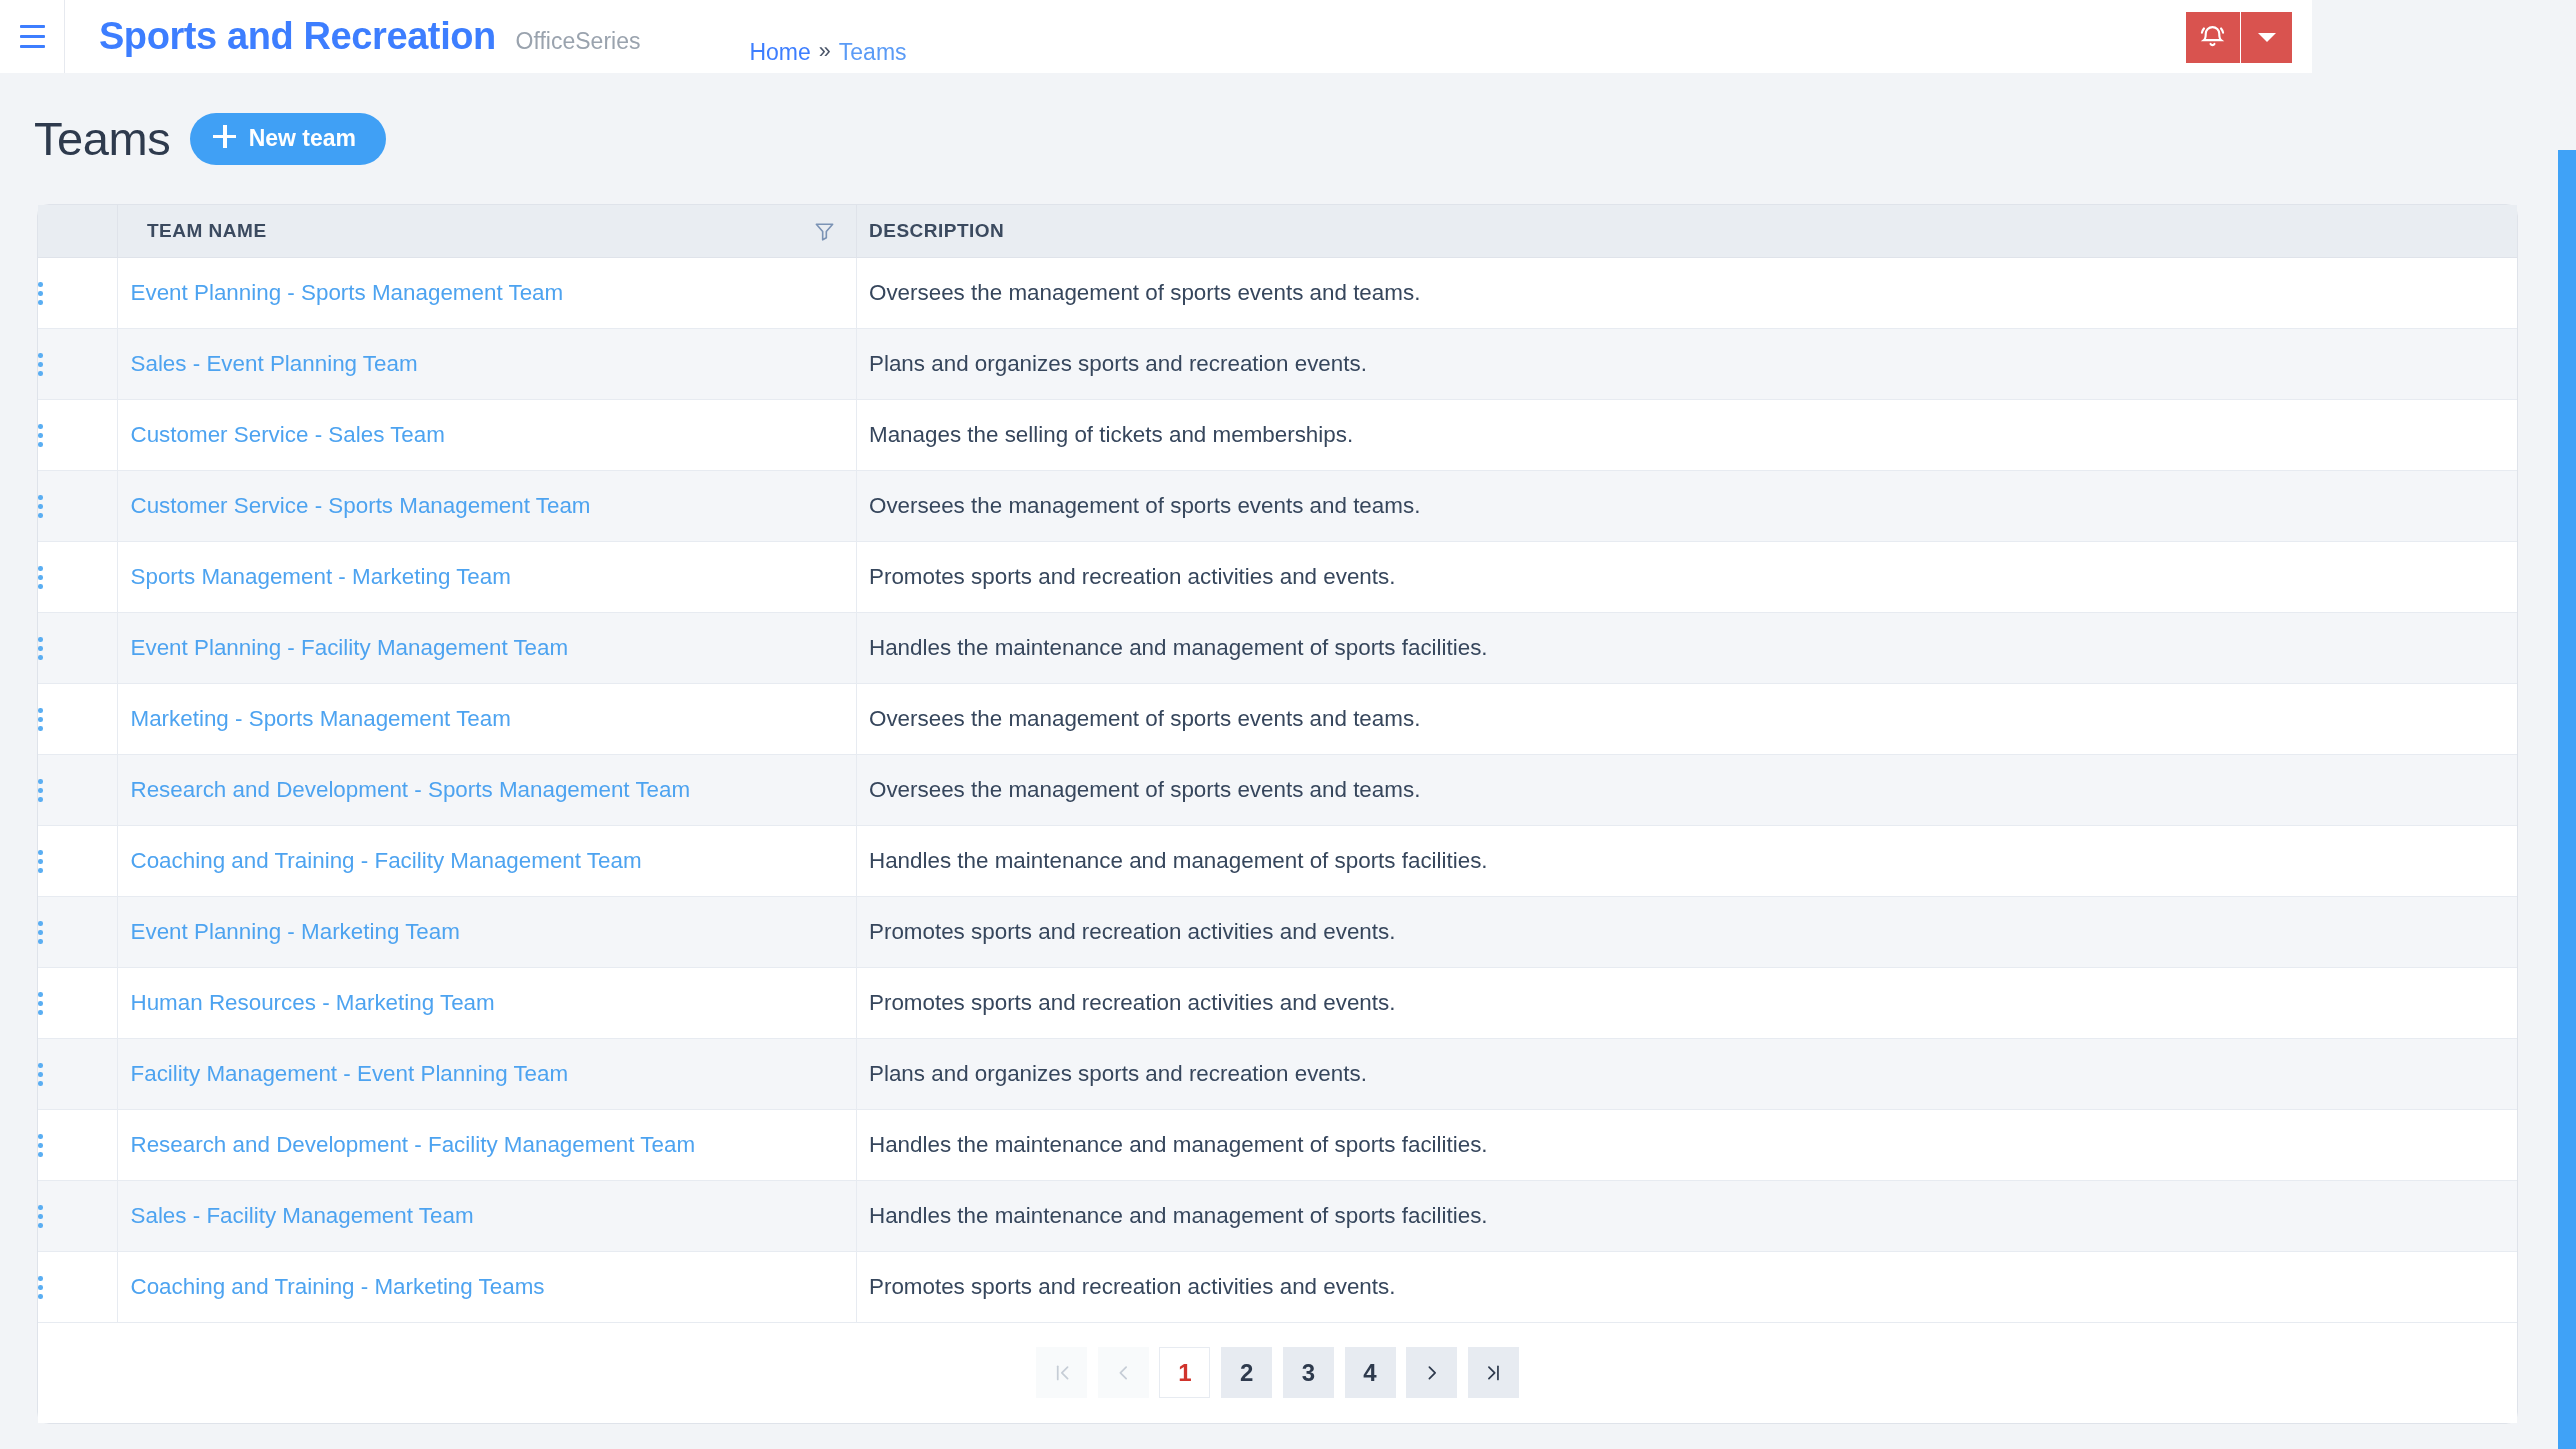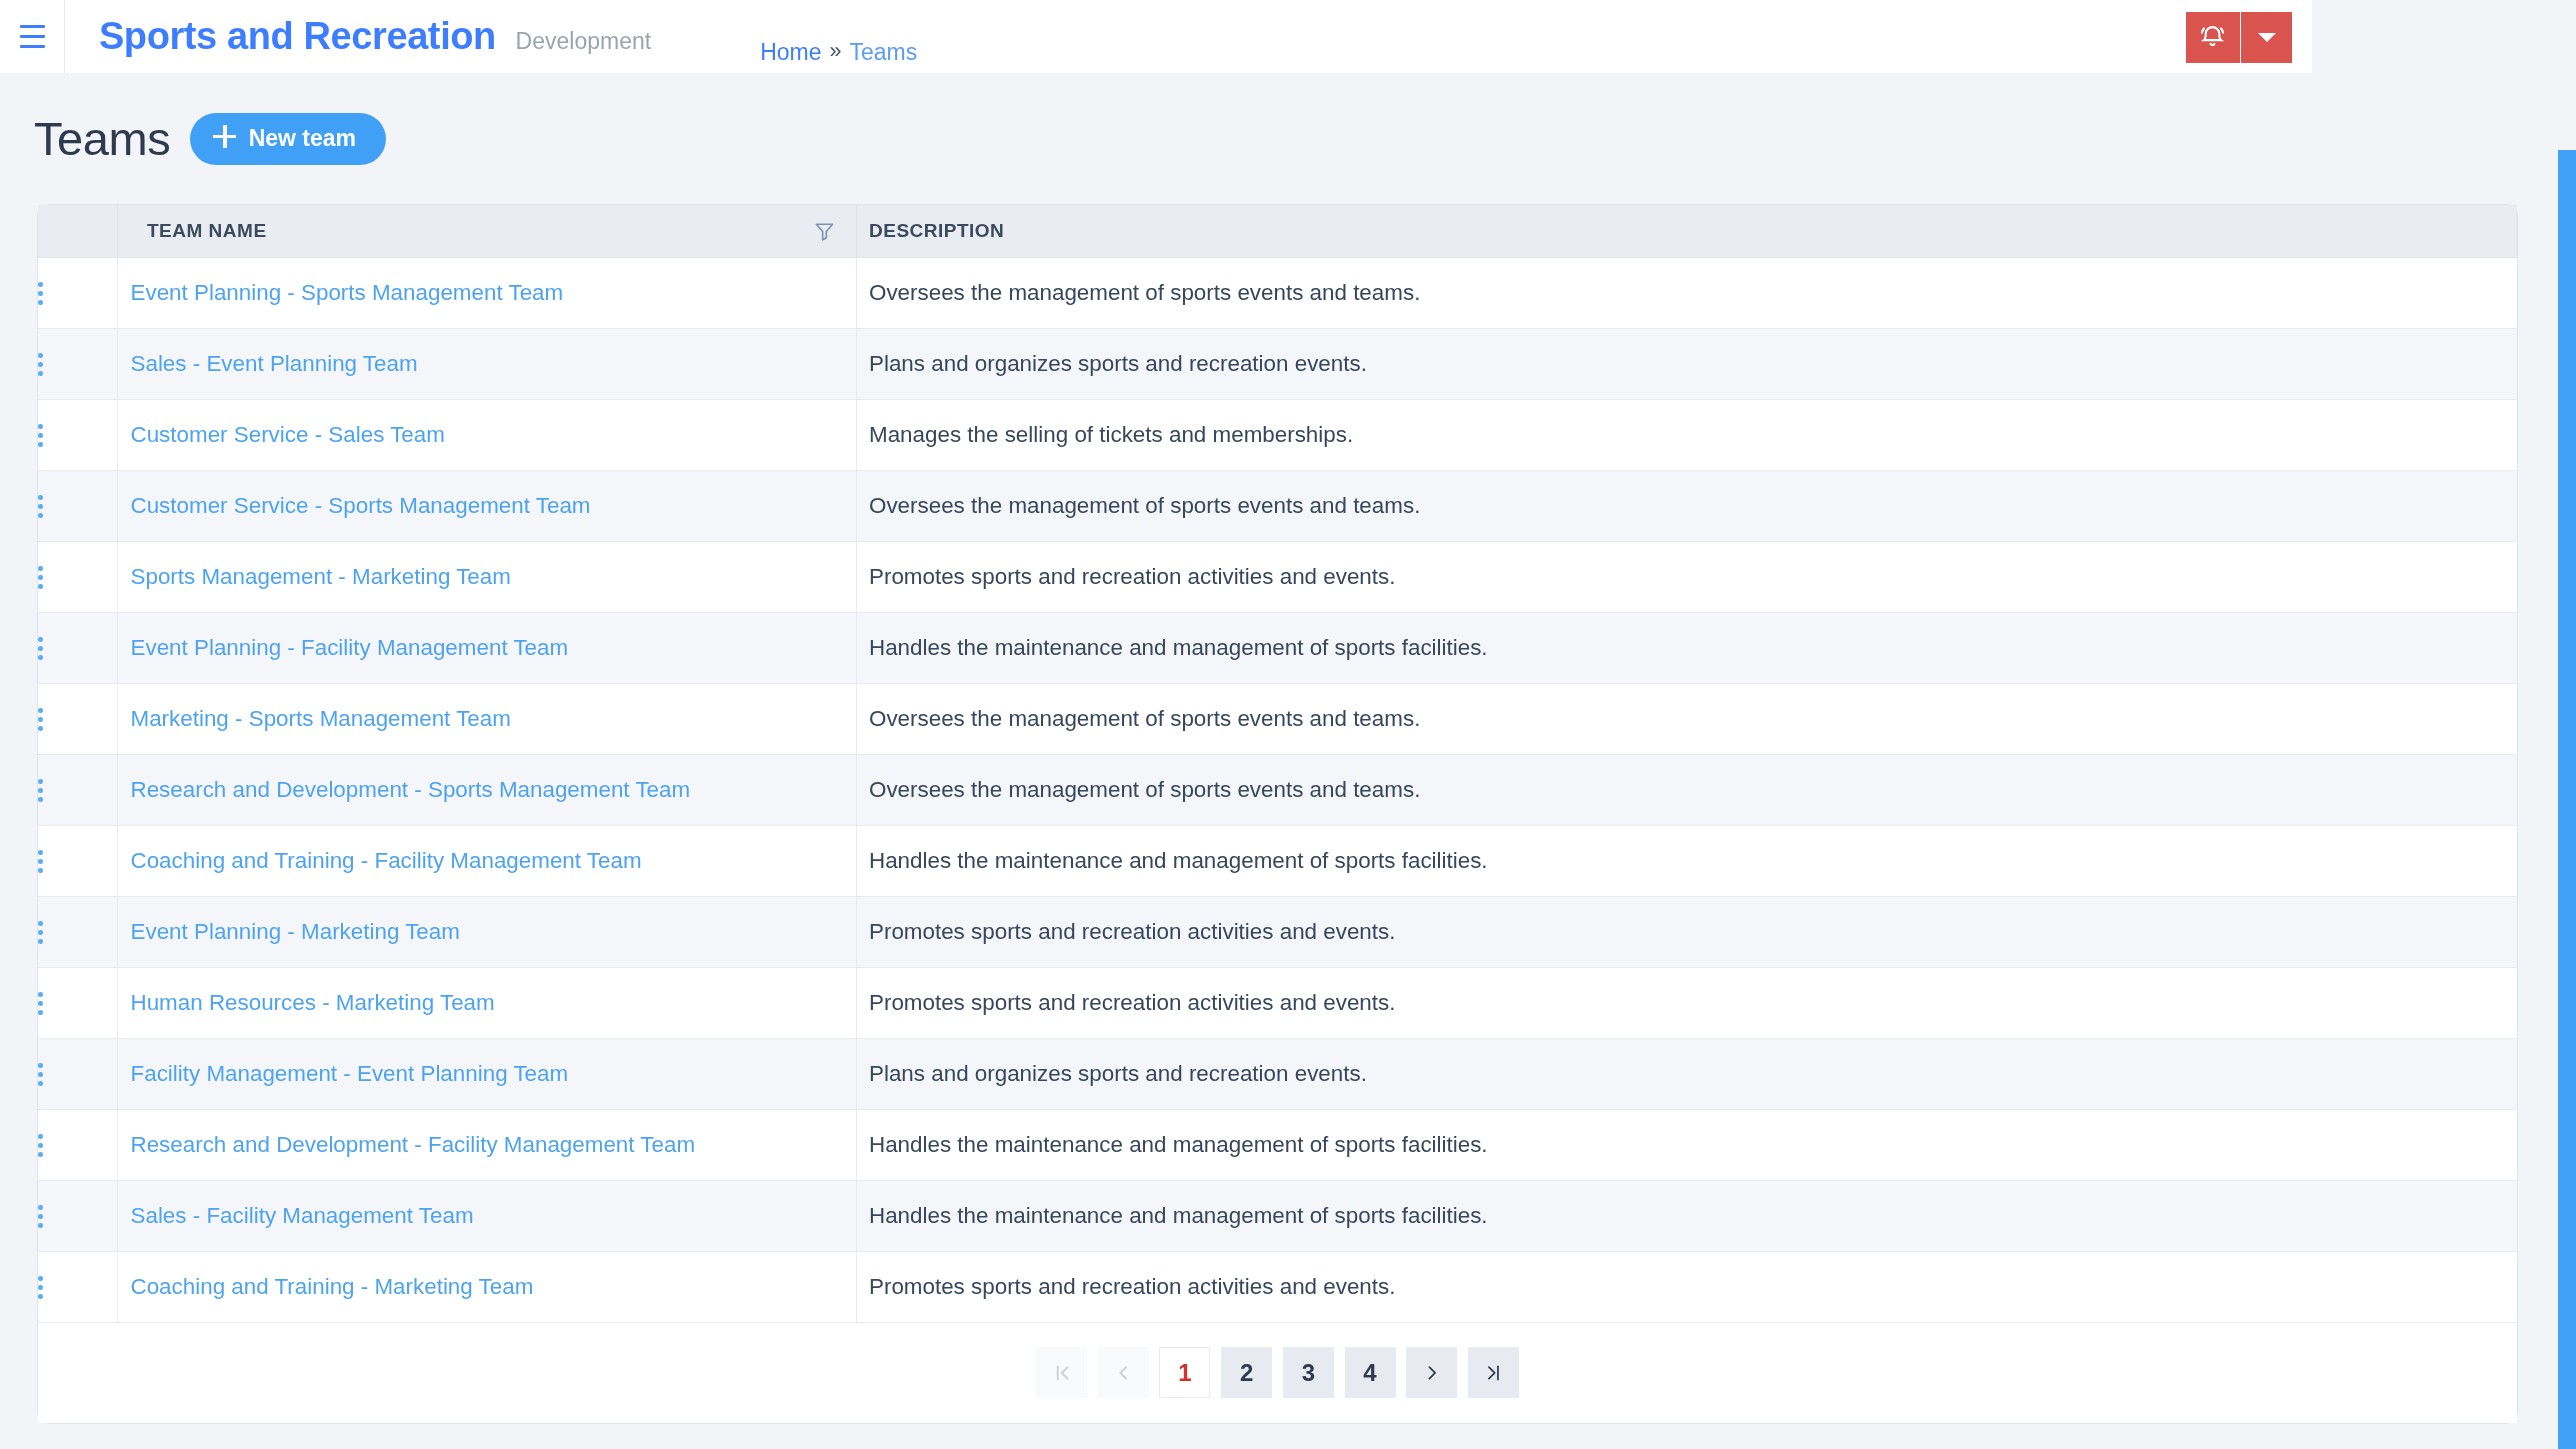--- a/index.html
+++ b/index.html
@@ -194,21 +194,21 @@
 
 <div class="topbar">
   <div class="hamburger">
     <span></span>
     <span></span>
     <span></span>
   </div>
   <div class="topbar-divider"></div>
   <div class="brand-wrap">
     <div class="brand-title">Sports and Recreation</div>
-    <div class="brand-sub">Development</div>
+    <div class="brand-sub">OfficeSeries</div>
   </div>
   <div class="breadcrumb">
     <span class="crumb-link">Home</span>
     <span class="crumb-sep">»</span>
     <span class="crumb-current">Teams</span>
   </div>
   <div class="topbar-right">
     <div class="notif-btn">
       <svg width="27" height="28" viewBox="0 0 24 24" fill="none" stroke="#ffffff" stroke-width="1.9" stroke-linecap="round">
         <path d="M18 9.2a6 6 0 1 0-12 0c0 4.4-1.6 5.6-1.6 5.6h15.2S18 13.6 18 9.2z"></path>
@@ -378,21 +378,21 @@
               </span></td>
             <td class="cell-name"><span class="team-link">Sales - Facility Management Team</span></td>
             <td class="cell-desc">Handles the maintenance and management of sports facilities.</td>
           </tr>
           <tr class="odd">
             <td class="cell-menu"><span class="dots">
                 <i></i>
                 <i></i>
                 <i></i>
               </span></td>
-            <td class="cell-name"><span class="team-link">Coaching and Training - Marketing Team</span></td>
+            <td class="cell-name"><span class="team-link">Coaching and Training - Marketing Teams</span></td>
             <td class="cell-desc">Promotes sports and recreation activities and events.</td>
           </tr>
         </tbody>
     </table>
 
     <div class="pager">
       <div class="pg disabled">
         <svg width="19.7" height="19.7" viewBox="0 0 24 24" fill="none" stroke="currentColor" stroke-width="2.1" stroke-linecap="round" stroke-linejoin="round">
           <path d="M7 4v16"></path>
             <path d="M19 5l-7 7 7 7"></path>

